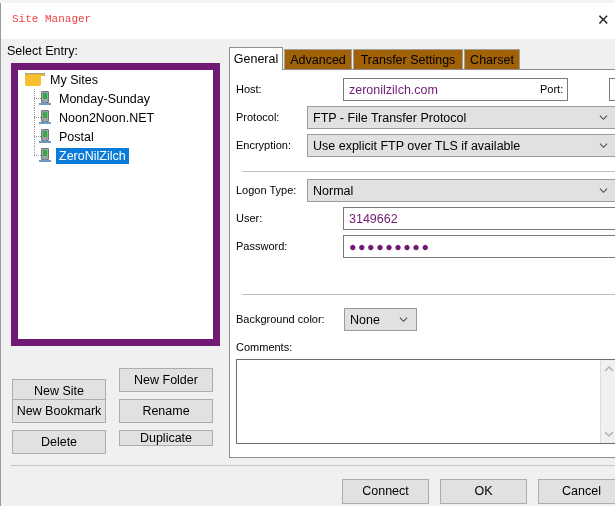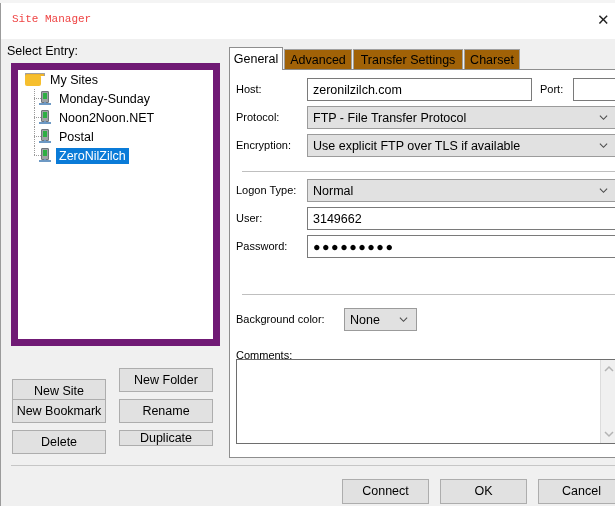--- a/index.html
+++ b/index.html
@@ -239,26 +239,27 @@
     font-size: 11px;
     white-space: nowrap;
   }
   .txtinput {
     position: absolute;
     background: #ffffff;
     border: 1px solid #7a7a7a;
     box-sizing: border-box;
     font-family: "Liberation Sans", sans-serif;
     font-size: 12.5px;
-    color: #000000;
+    color: #701a75;
     padding: 0 5px;
     display: flex;
     align-items: center;
     white-space: nowrap;
     overflow: hidden;
+    margin-left: 36px;
   }
   .combo {
     position: absolute;
     background: #e1e1e1;
     border: 1px solid #9b9b9b;
     box-sizing: border-box;
     font-size: 12.5px;
     color: #000;
     padding: 0 5px;
     display: flex;
@@ -294,21 +295,21 @@
   #sep-1          { left: 12px; top: 101px; width: 373px; }
   #lbl-logontype  { left: 6px;  top: 114px; }
   #in-logontype   { left: 77px; top: 109px; width: 310px; height: 23px; }
   #lbl-user       { left: 6px;  top: 142px; }
   #in-user        { left: 77px; top: 137px; width: 310px; height: 23px; }
   #lbl-password   { left: 6px;  top: 170px; }
   #in-password    { left: 77px; top: 165px; width: 310px; height: 23px; letter-spacing: 1.5px; }
   #sep-2          { left: 12px; top: 224px; width: 373px; }
   #lbl-bgcolor    { left: 6px;  top: 243px; }
   #in-bgcolor     { left: 114px;top: 238px; width: 73px;  height: 23px; }
-  #lbl-comments   { left: 6px;  top: 279px; }
+  #lbl-comments   { left: 6px;  top: 271px; }
   #in-comments    { left: 6px;  top: 289px; width: 381px; height: 85px;
                     background:#fff; border:1px solid #6e6e6e; box-sizing:border-box; position:absolute; }
   #comments-scroll {
     position: absolute;
     right: 0px; top: 0px;
     width: 16px; height: 100%;
     background: #f0f0f0;
     border-left: 1px solid #dcdcdc;
     box-sizing: border-box;
   }

